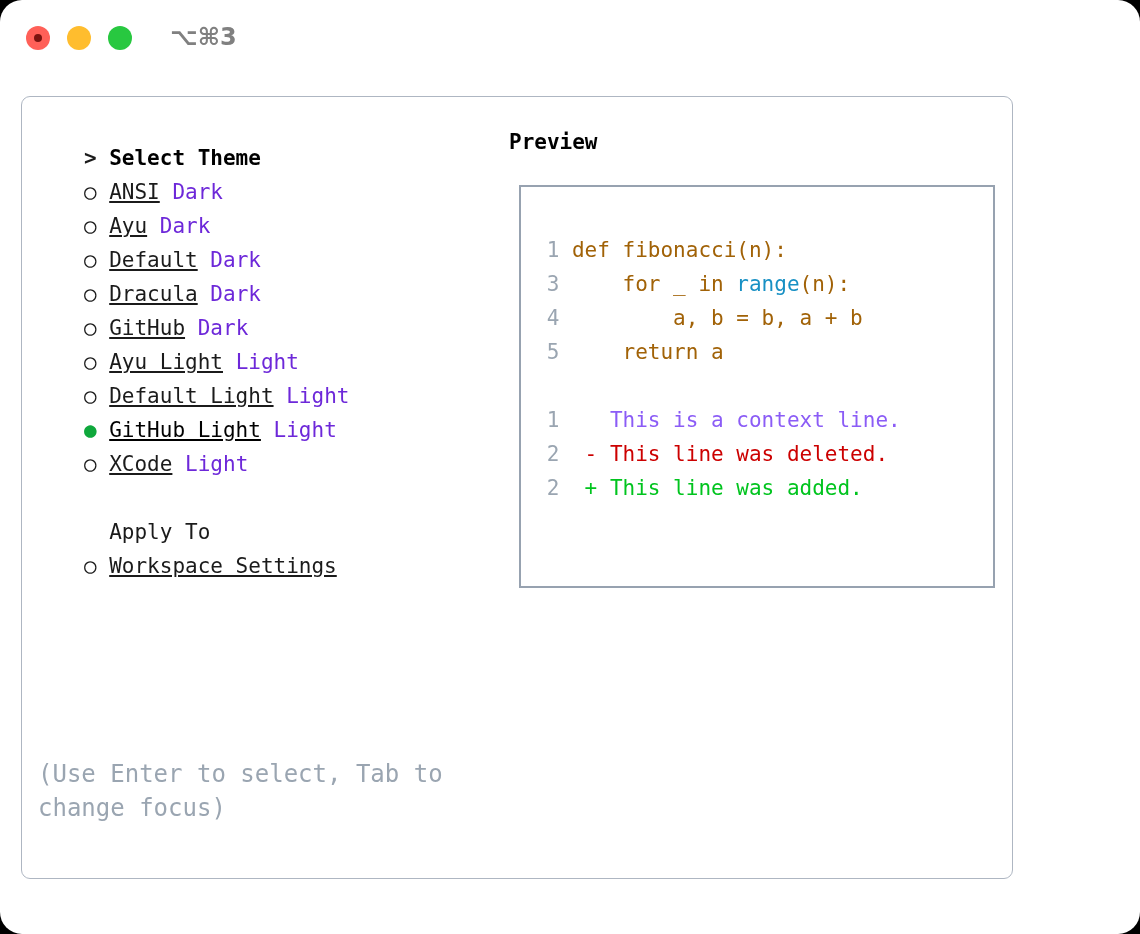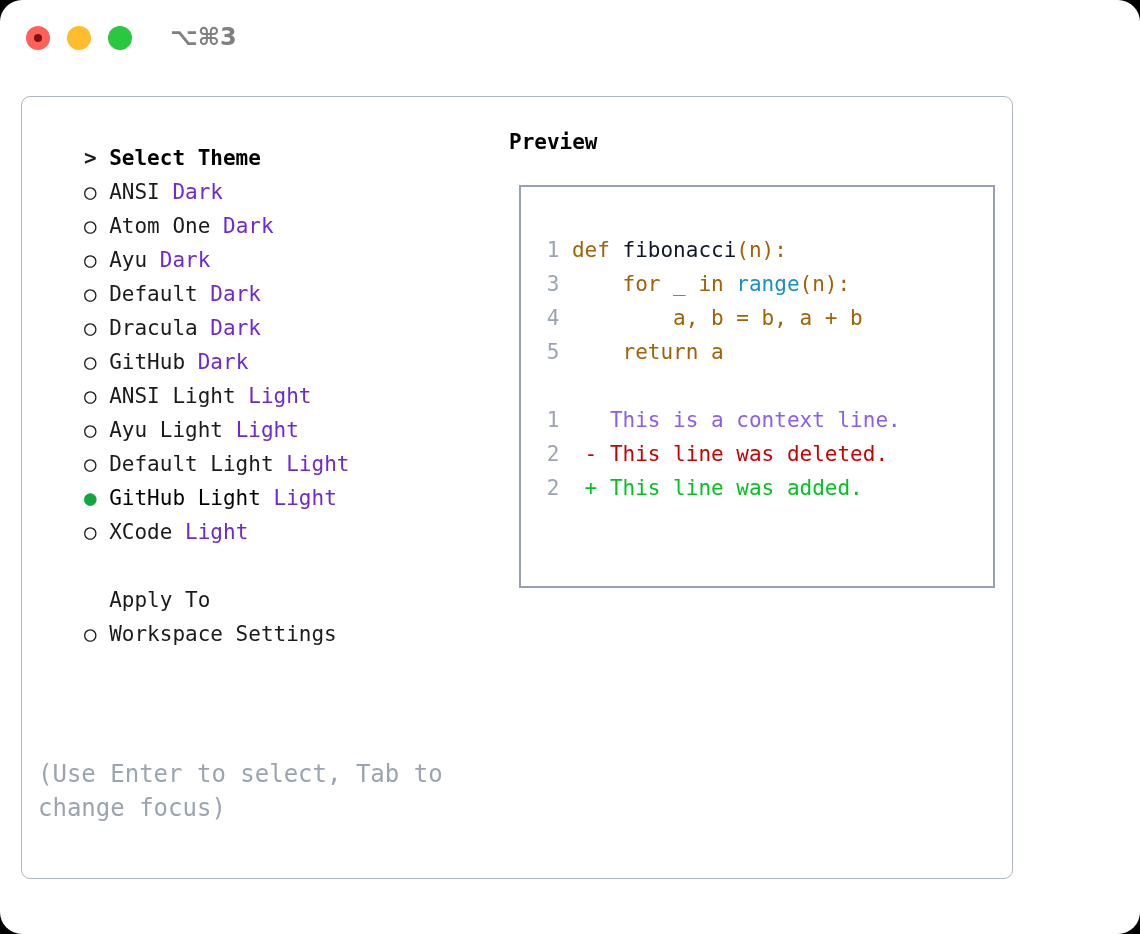--- a/index.html
+++ b/index.html
@@ -107,21 +107,21 @@
   }
 
   .marker {
     display: inline-block;
     width: 1.2em;
     color: #1b1b1b;
   }
   .marker-sel { color: #0fa83c; }
   .row-selected .label { color: #000000; }
 
-  .label { color: #1b1b1b; }
+  .label { color: #1b1b1b; text-decoration: underline; }
   .tag {
     color: #6d28d9;
   }
 
   .spacer-row { height: 34px; }
 
   .hint {
     position: absolute;
     left: 16px;
     top: 660px;
@@ -170,21 +170,21 @@
     white-space: pre;
     font-family: "DejaVu Sans Mono", "Liberation Mono", monospace;
     color: #1b1b1b;
   }
   .lineno {
     display: inline-block;
     width: 1.3em;
     text-align: right;
     color: #9aa5b1;
   }
-  .tok-func { color: #0f172a; }
+  .tok-func { color: #a16207; }
   .tok-num  { color: #0d7e7e; }
   .tok-call { color: #1790c4; }
   .tok-plain { color: #a16207; }
 
   .diff-ctx { color: #8b5cf6; }
   .diff-del { color: #cc0000; }
   .diff-add { color: #00c41e; }
 
   .gap-row { height: 34px; }
 </style>
@@ -203,31 +203,29 @@
   </div>
 
   <div id="panel">
 
     <div id="left-col">
 
       <div class="mono-row header-row"><span class="marker">&gt;</span><span>Select Theme</span></div>
 
       <div class="mono-row"><span class="marker">○</span><span class="label">ANSI</span> <span class="tag">Dark</span></div>
 
-      <div class="mono-row"><span class="marker">○</span><span class="label">Atom One</span> <span class="tag">Dark</span></div>
 
       <div class="mono-row"><span class="marker">○</span><span class="label">Ayu</span> <span class="tag">Dark</span></div>
 
       <div class="mono-row"><span class="marker">○</span><span class="label">Default</span> <span class="tag">Dark</span></div>
 
       <div class="mono-row"><span class="marker">○</span><span class="label">Dracula</span> <span class="tag">Dark</span></div>
 
       <div class="mono-row"><span class="marker">○</span><span class="label">GitHub</span> <span class="tag">Dark</span></div>
 
-      <div class="mono-row"><span class="marker">○</span><span class="label">ANSI Light</span> <span class="tag">Light</span></div>
 
       <div class="mono-row"><span class="marker">○</span><span class="label">Ayu Light</span> <span class="tag">Light</span></div>
 
       <div class="mono-row"><span class="marker">○</span><span class="label">Default Light</span> <span class="tag">Light</span></div>
 
       <div class="mono-row row-selected"><span class="marker marker-sel">●</span><span class="label">GitHub Light</span> <span class="tag">Light</span></div>
 
 
       <div class="mono-row"><span class="marker">○</span><span class="label">XCode</span> <span class="tag">Light</span></div>
 

